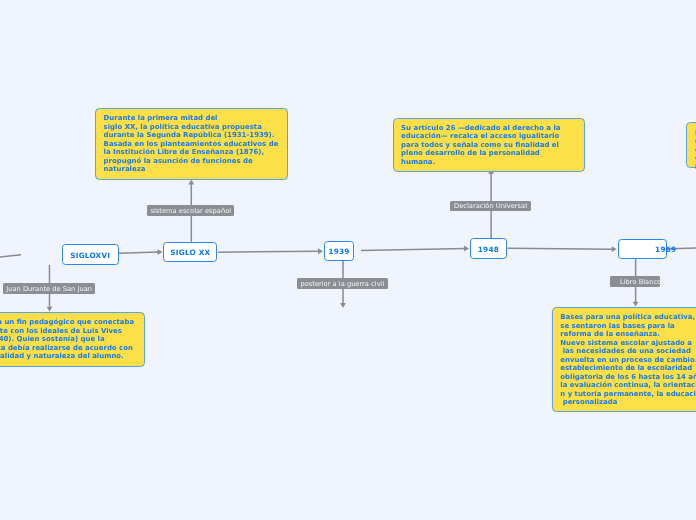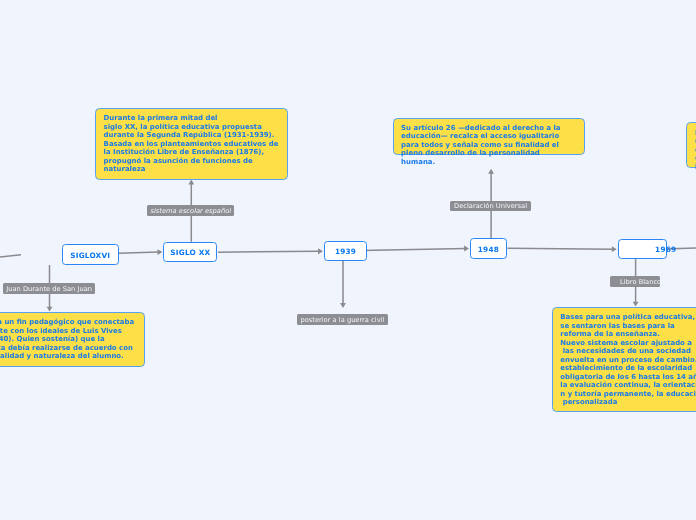--- a/index.html
+++ b/index.html
@@ -23,34 +23,34 @@
         font-weight:bold;font-size:6.95px;line-height:8.48px;
         padding:5.4px 7.6px;white-space:pre;}
   
   .elabel{position:absolute;box-sizing:border-box;background:#8c8e93;
         color:#f3f5f8;border-radius:1.5px;font-size:6.7px;font-weight:normal;
         white-space:nowrap;display:flex;align-items:center;justify-content:center;}
 
   
   #node-sigloxvi{left:21px;   top:244px;   width:56.5px; height:21px;margin-left:41px;}
   #node-sigloxx {left:163.4px;top:241.8px; width:54px;   height:20px;text-align:right;}
-  #node-1939    {left:324px;  top:240.5px; width:43px; height:20.5px;}
+  #node-1939    {left:324px;  top:240.5px; width:30px; height:20.5px;}
   #node-1948    {left:470px;  top:238.3px; width:36.8px; height:20.3px;}
   #node-1969    {left:617.7px;top:239.3px; width:36.5px; height:19.8px;padding-left:47px;}
   
   #label-huarte     {left:3.3px;  top:283.3px;width:91.7px;height:10.7px;}
-  #label-sistema    {left:147.3px;top:204.9px;width:87px;  height:11.3px;font-style:italic;}
-  #label-guerra     {left:296.8px;top:278.3px;width:91.2px;height:10.7px;margin-top:36px;}
+  #label-sistema    {left:147.3px;top:204.9px;width:87px;  height:11.3px;}
+  #label-guerra     {left:296.8px;top:278.3px;width:91.2px;height:10.7px;}
   #label-declaracion{left:450.3px;top:201.3px;width:80.5px;height:10.2px;}
   #label-libro      {left:609.9px;top:275.9px;width:50.4px;height:11.6px;padding-left:11px;}
   
   #note-huarte{left:-44.9px; top:312.1px;width:189.7px;height:54.5px;}
   #note-sigloxx{left:95px;   top:107.8px;width:192.7px;height:72px;}
   #note-1939  {left:246px;   top:308.6px;width:192.2px;height:46.4px;}
-  #note-1948  {left:392.5px; top:117.6px;width:192.2px;height:37px;}
+  #note-1948  {left:392.5px; top:117.6px;width:192.2px;height:54px;}
   #note-1969  {left:551.7px; top:307.1px;width:192px;  height:105.2px;}
   #note-right {left:686.4px; top:122.4px;width:192px;  height:45.5px;}
 </style>
 </head>
 <body>
 
 <div id="canvas">
 
   <svg id="edges">
       <g>

